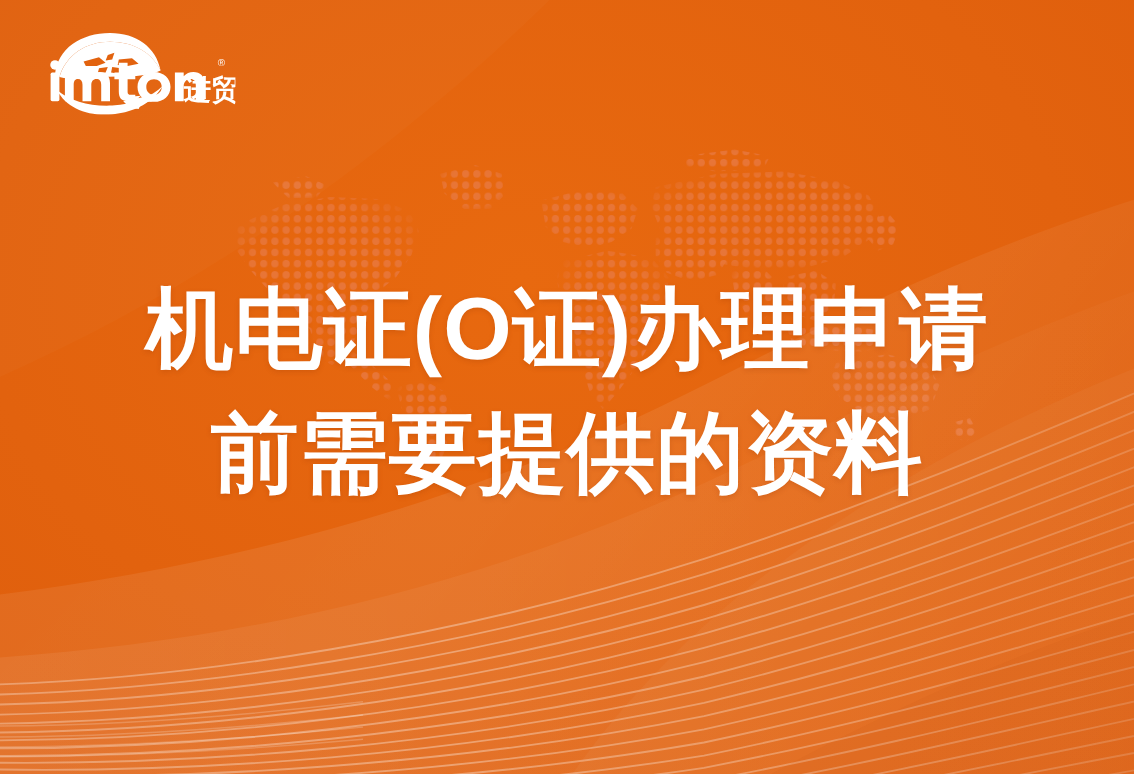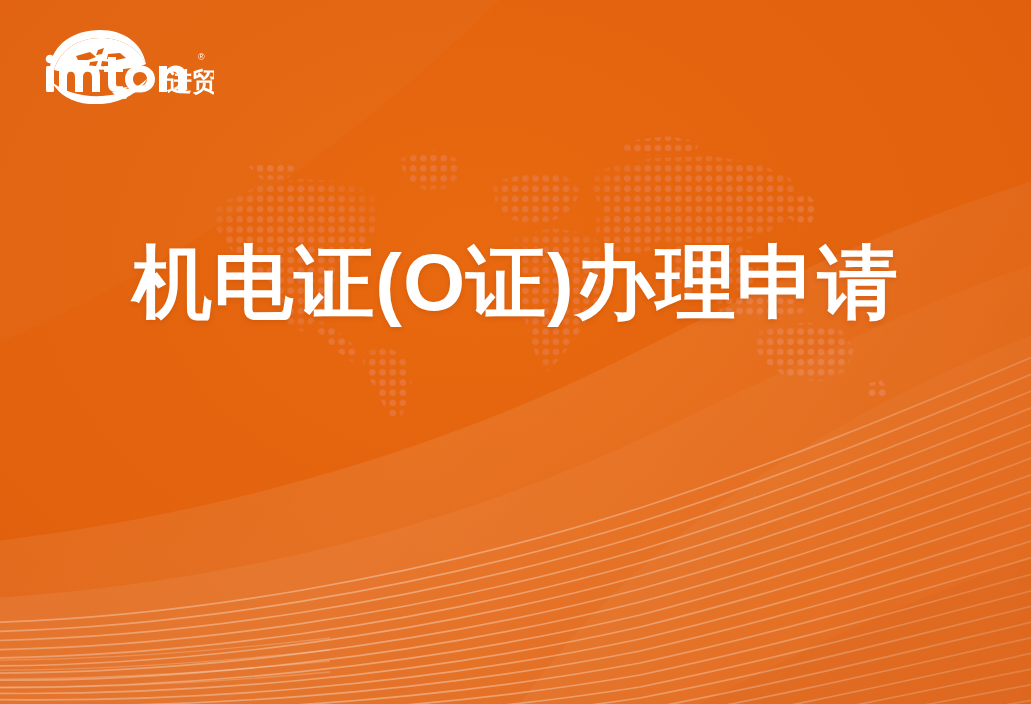--- a/index.html
+++ b/index.html
@@ -48,21 +48,21 @@
     top: 26px;
     width: 176px;
     height: 78px;
   }
   .logo svg { display:block; width:176px; height:78px; }
 
   
   .headline {
     position: absolute;
     left: 0;
-    top: 226px;
+    top: 242px;
     width: 1031px;
     text-align: center;
     color: #ffffff;
     z-index: 6;
   }
   .headline .line {
     display: block;
     font-size: 80px;
     line-height: 113px;
     font-weight: 700;
@@ -282,15 +282,16 @@
       </g>
 
       <text x="129" y="64" fill="#ffffff" font-family="'Liberation Sans','DejaVu Sans',sans-serif" font-size="25" font-weight="700">进贸通</text>
 
       <text x="160" y="34" fill="#ffffff" font-family="'Liberation Sans','DejaVu Sans',sans-serif" font-size="9">®</text>
     </svg>
   </div>
 
   <div class="headline">
     <span class="line line-1">机电证(O证)办理申请</span>
+    <span class="line line-2">前需要提供的资料</span>
   </div>
 
 </div>
 
 </body></html>

